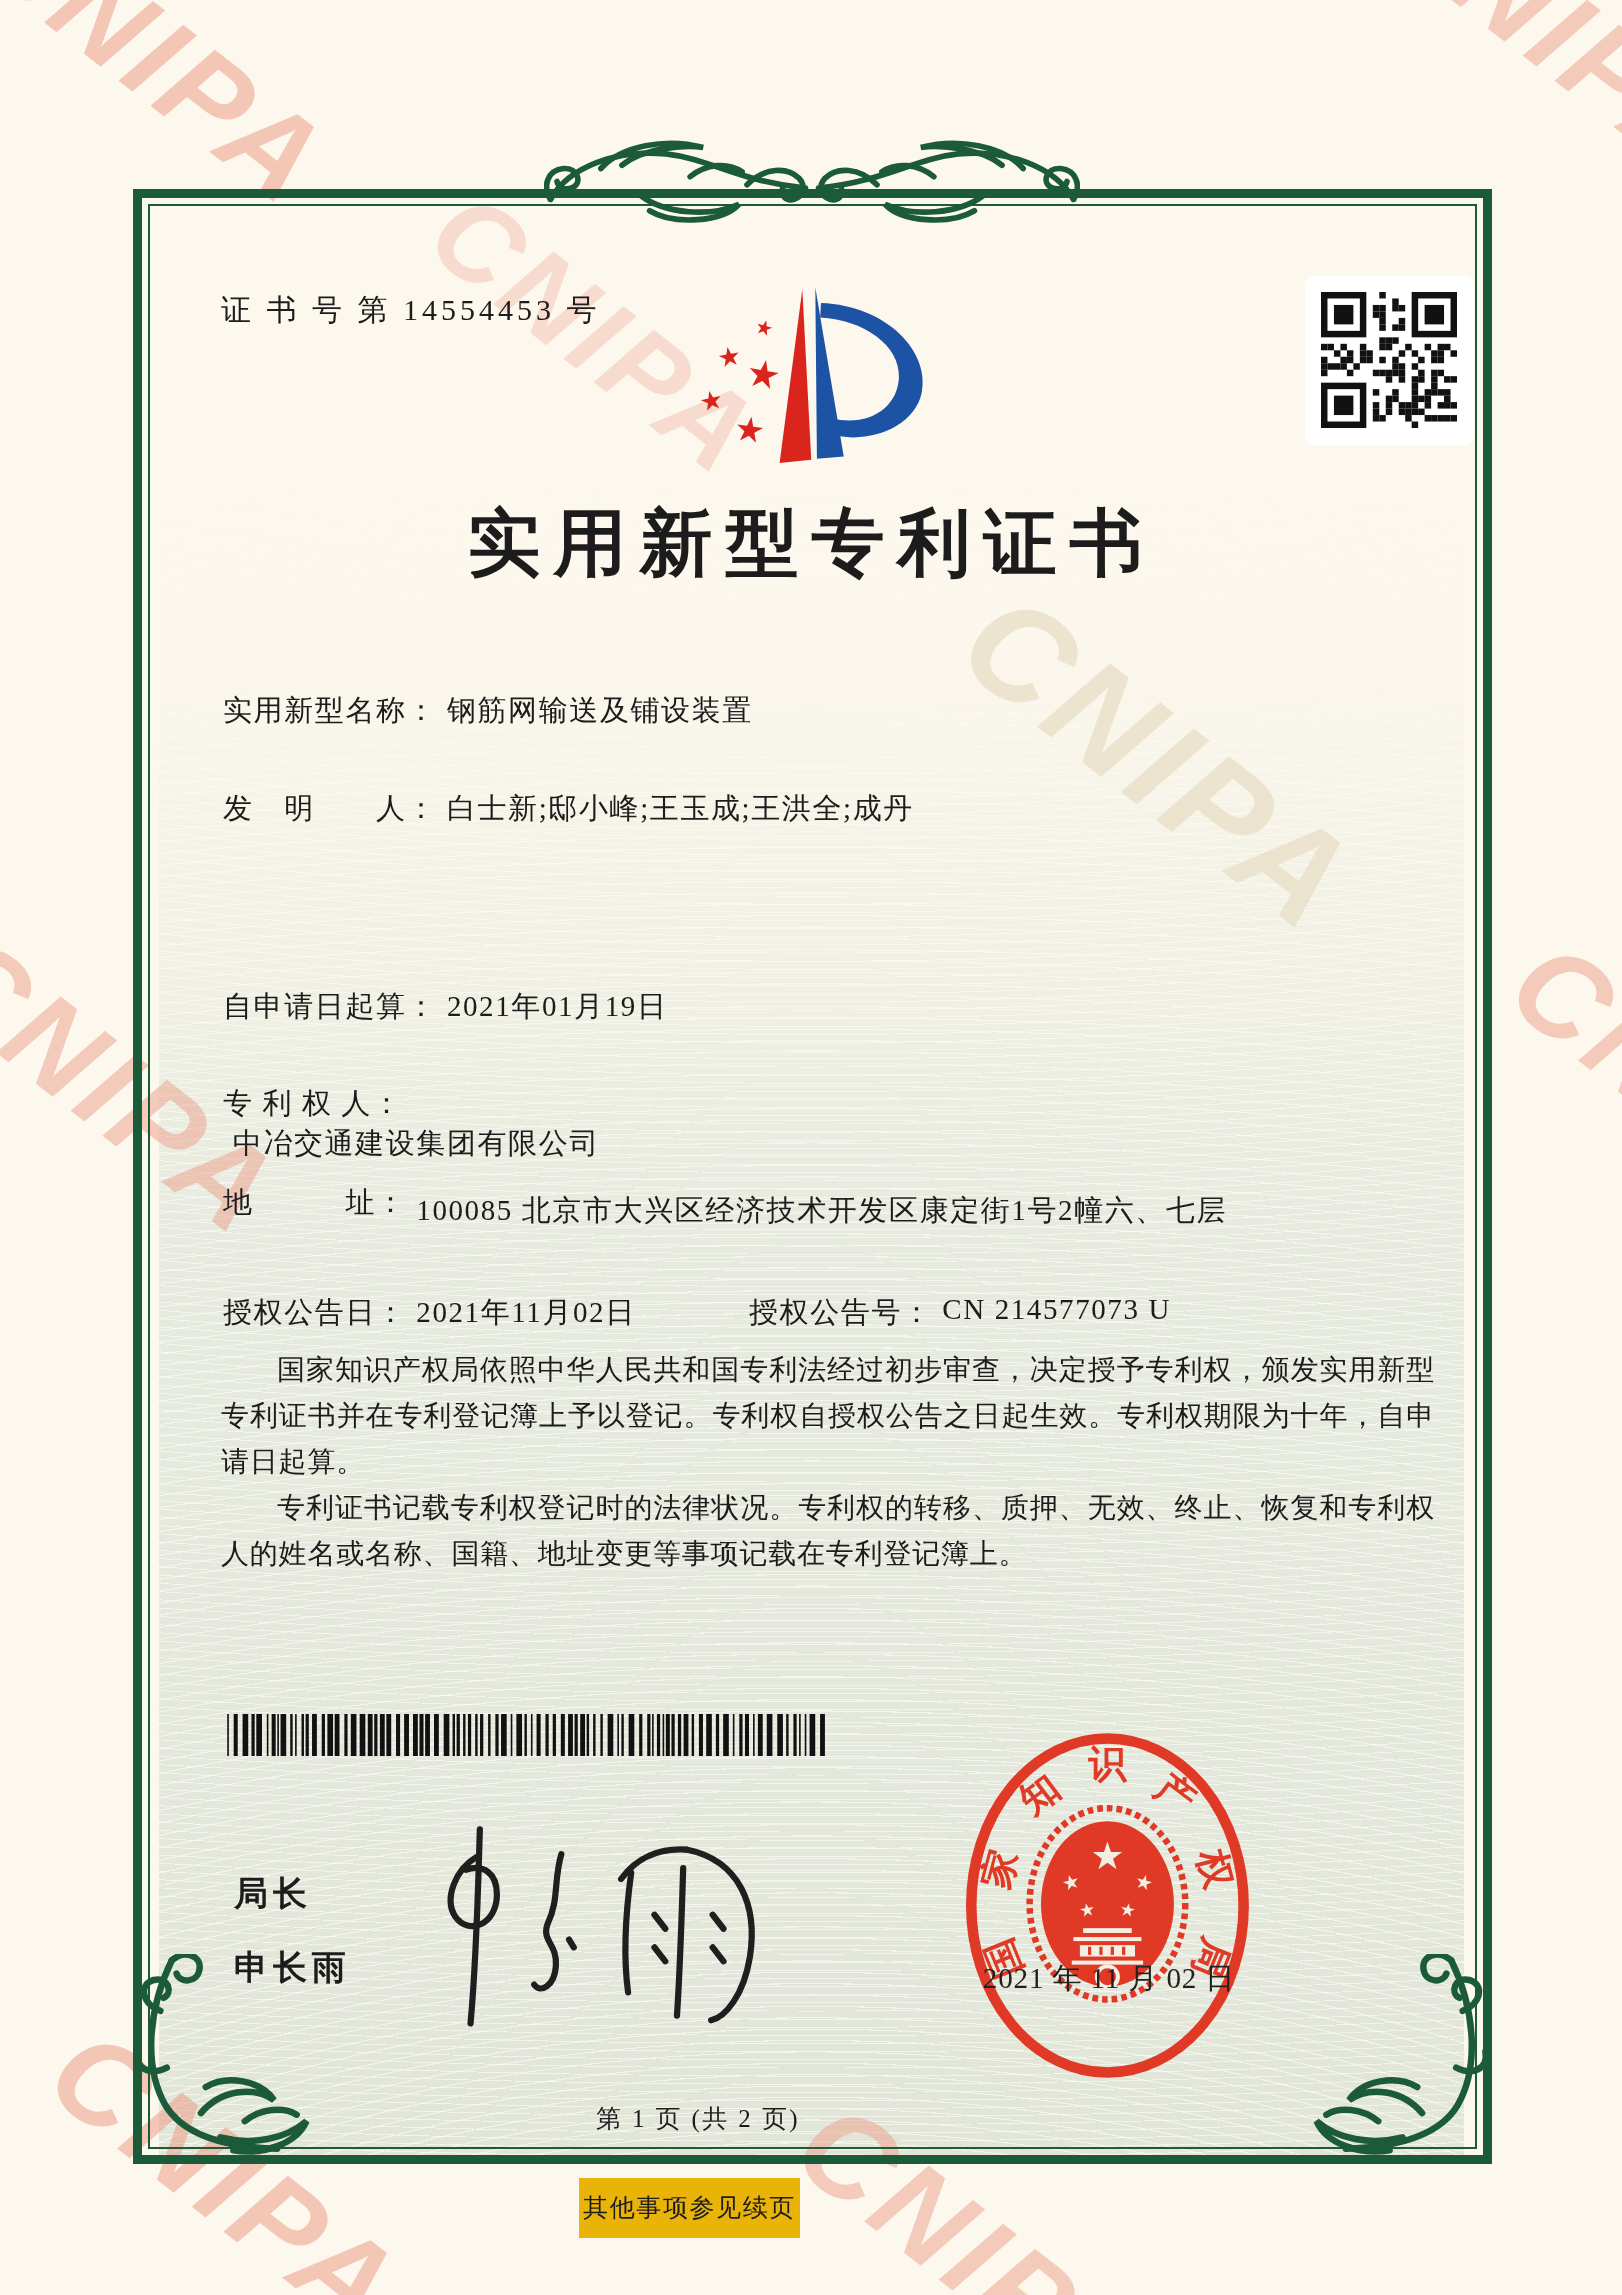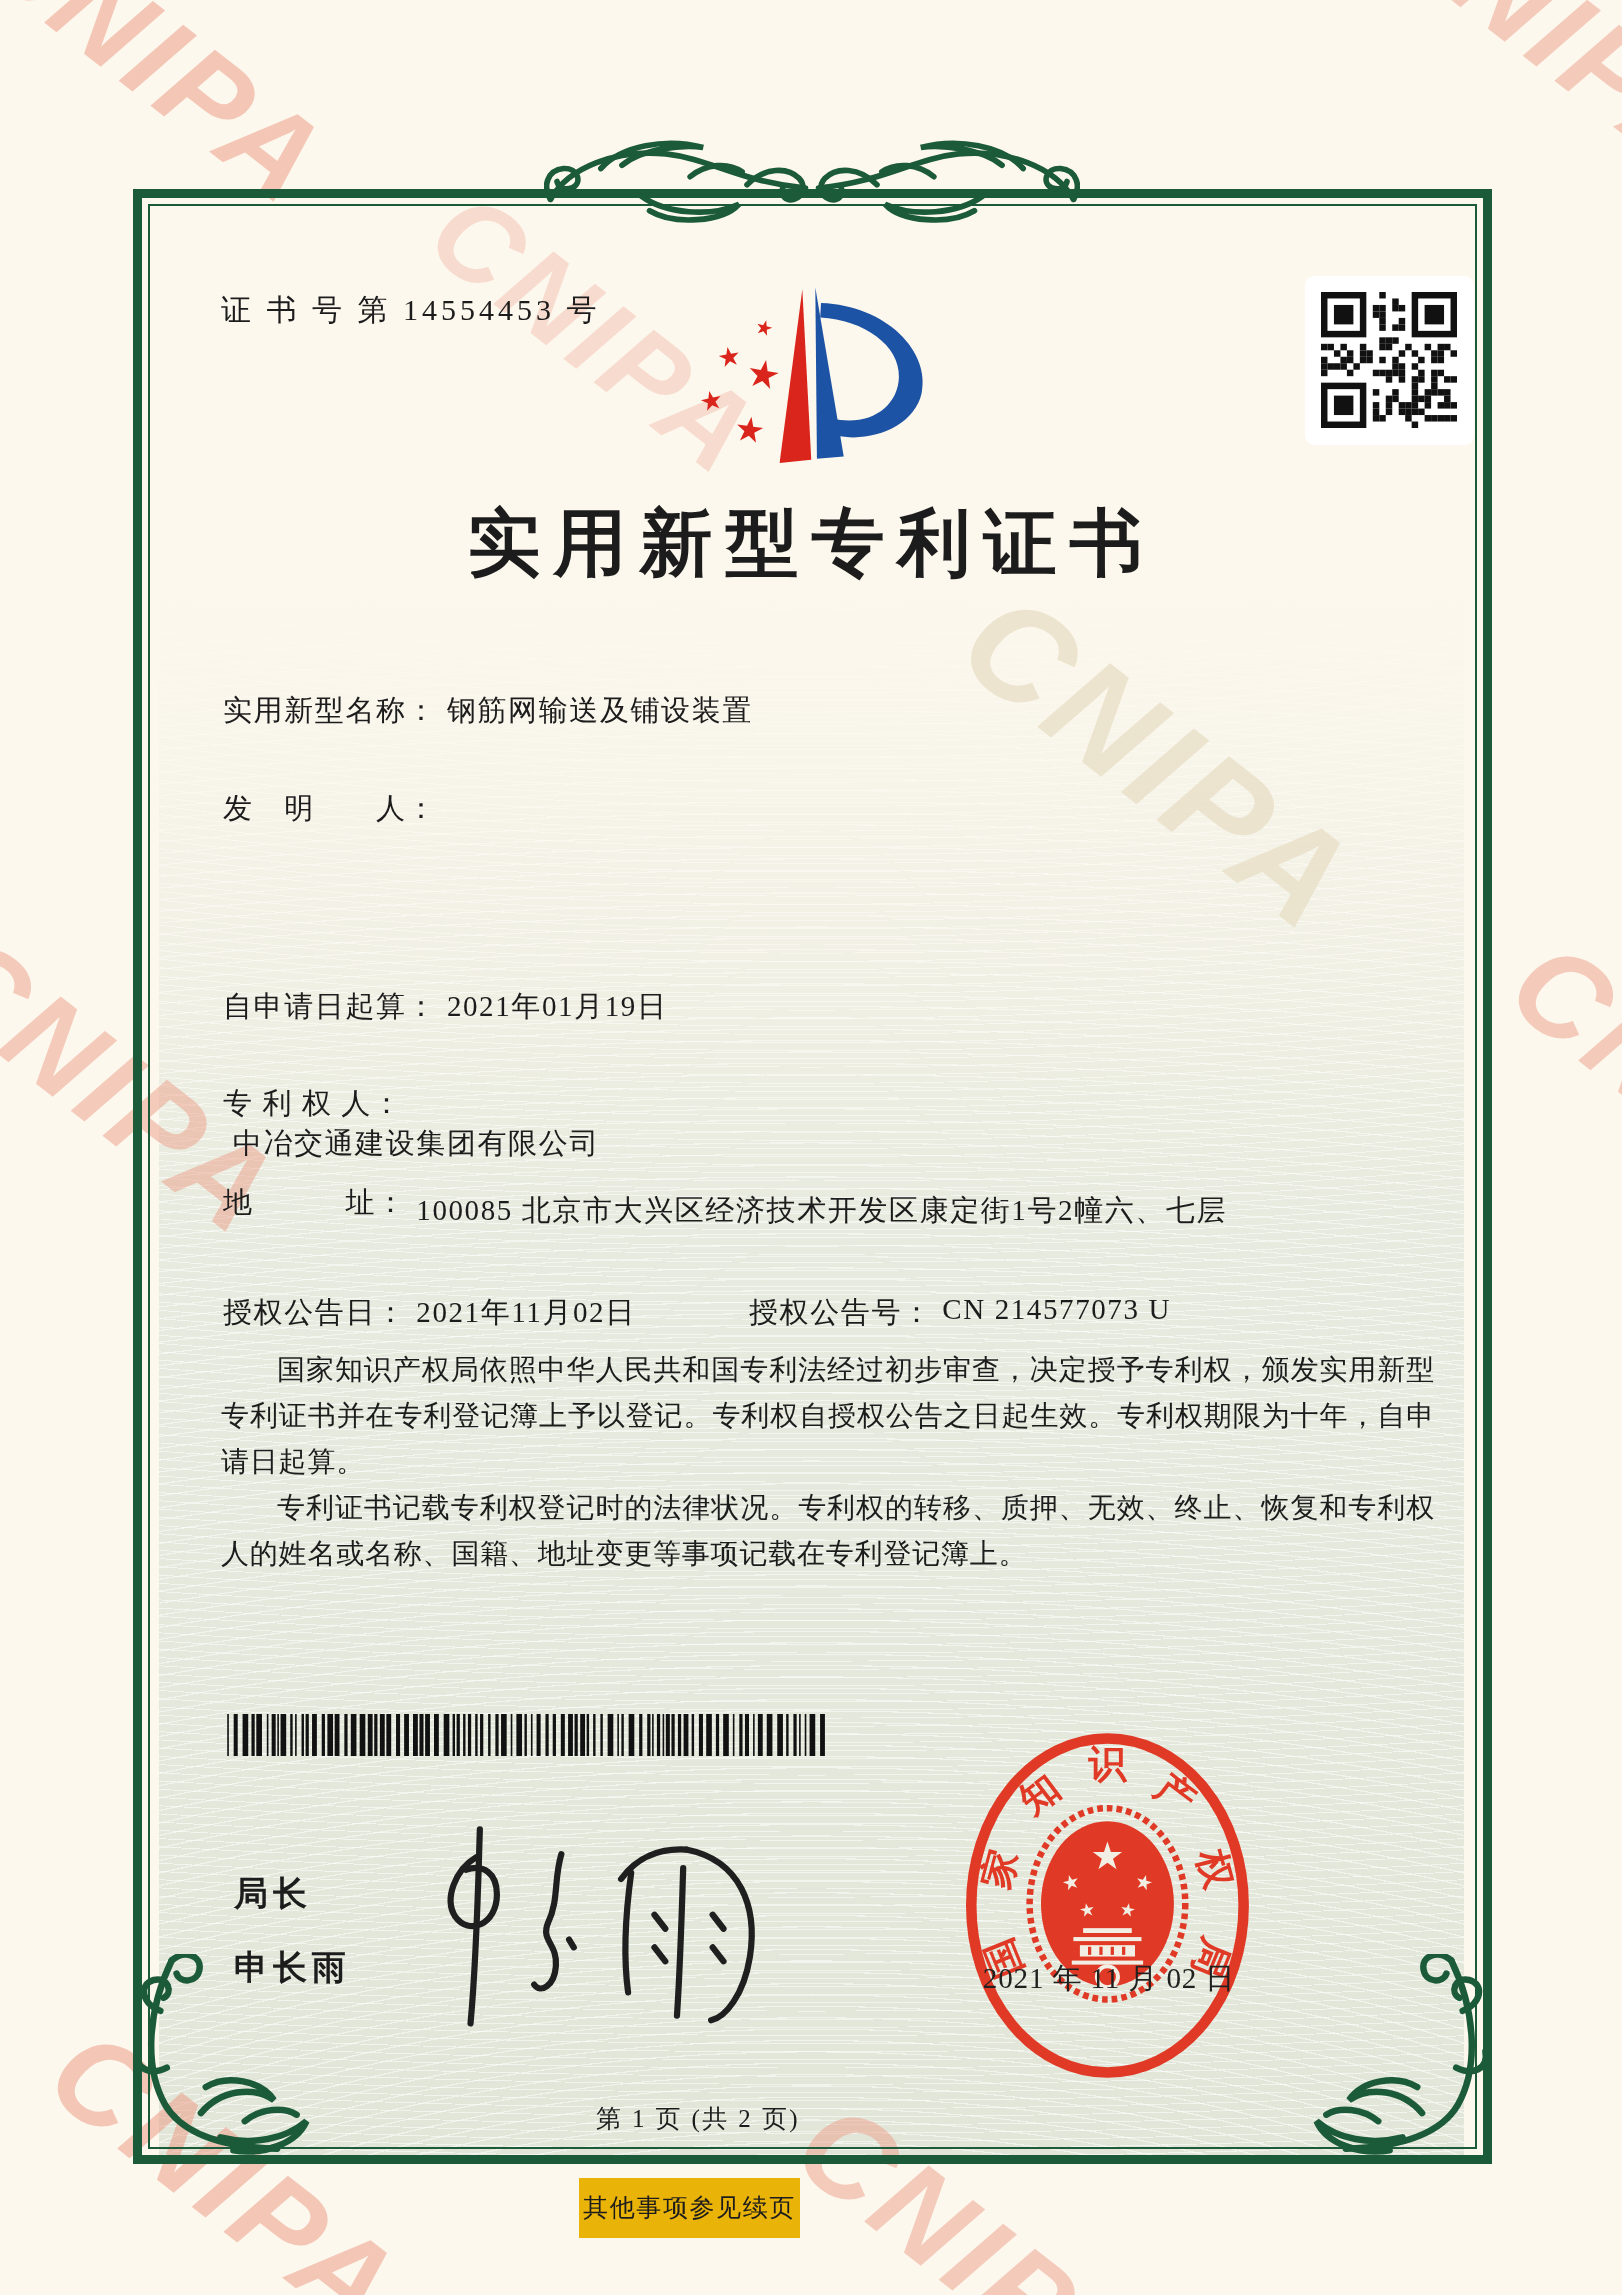--- a/index.html
+++ b/index.html
@@ -271,20 +271,21 @@
     </div>
 
     <div class="title">实用新型专利证书</div>
 
     <div class="frow r1">
       <span class="lab">实用新型名称：</span>
       <span class="val">钢筋网输送及铺设装置</span>
     </div>
     <div class="frow r2">
       <span class="lab">发　明　　人：</span>
+      <span class="val">白士新;邸小峰;王玉成;王洪全;成丹</span>
     </div>
     <div class="frow r4">
       <span class="lab">自申请日起算：</span>
       <span class="val">2021年01月19日</span>
     </div>
     <div class="frow r5">
       <span class="lab">专 利 权 人：</span>
       <span class="val">中冶交通建设集团有限公司</span>
     </div>
     <div class="frow r6">

